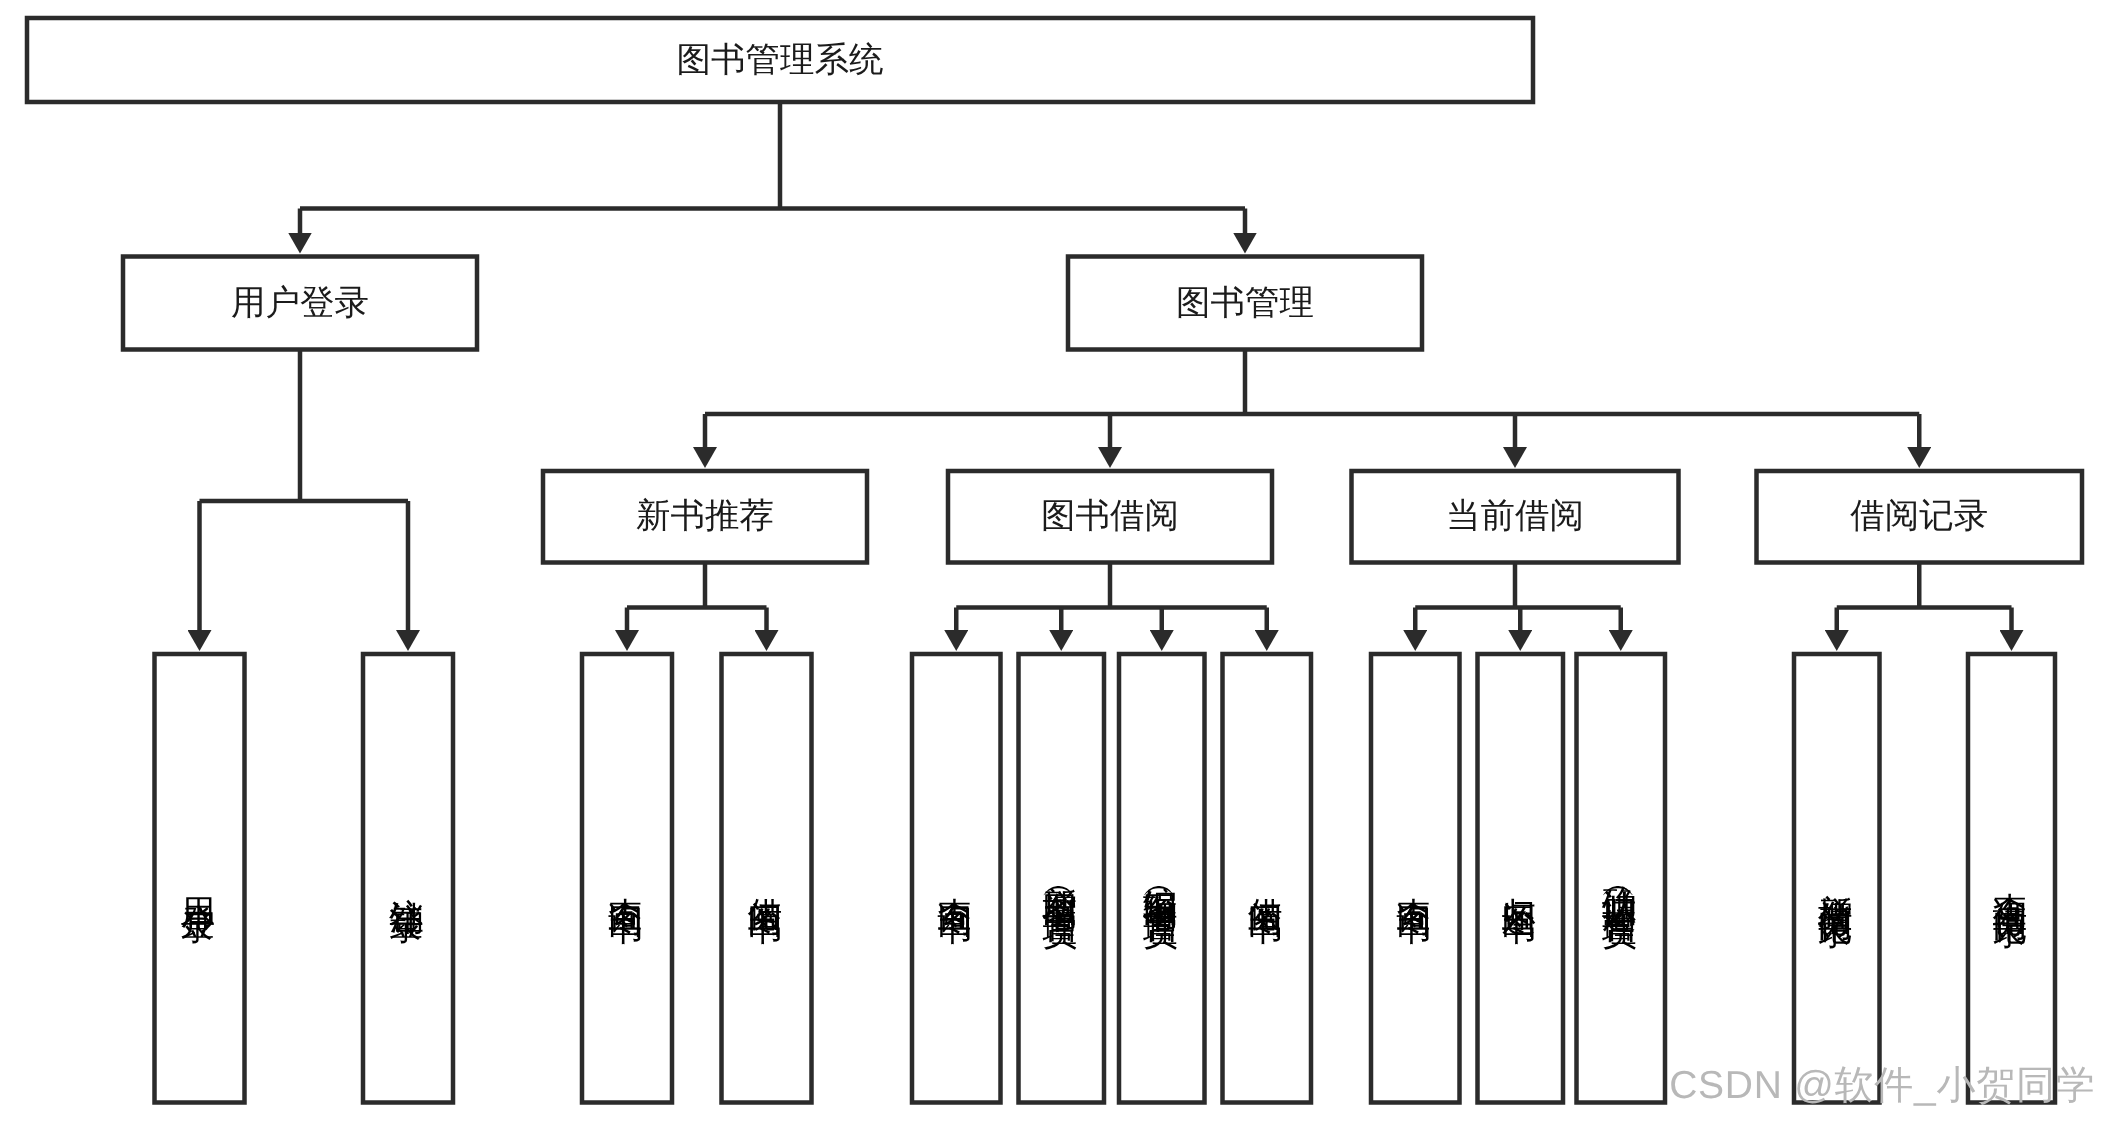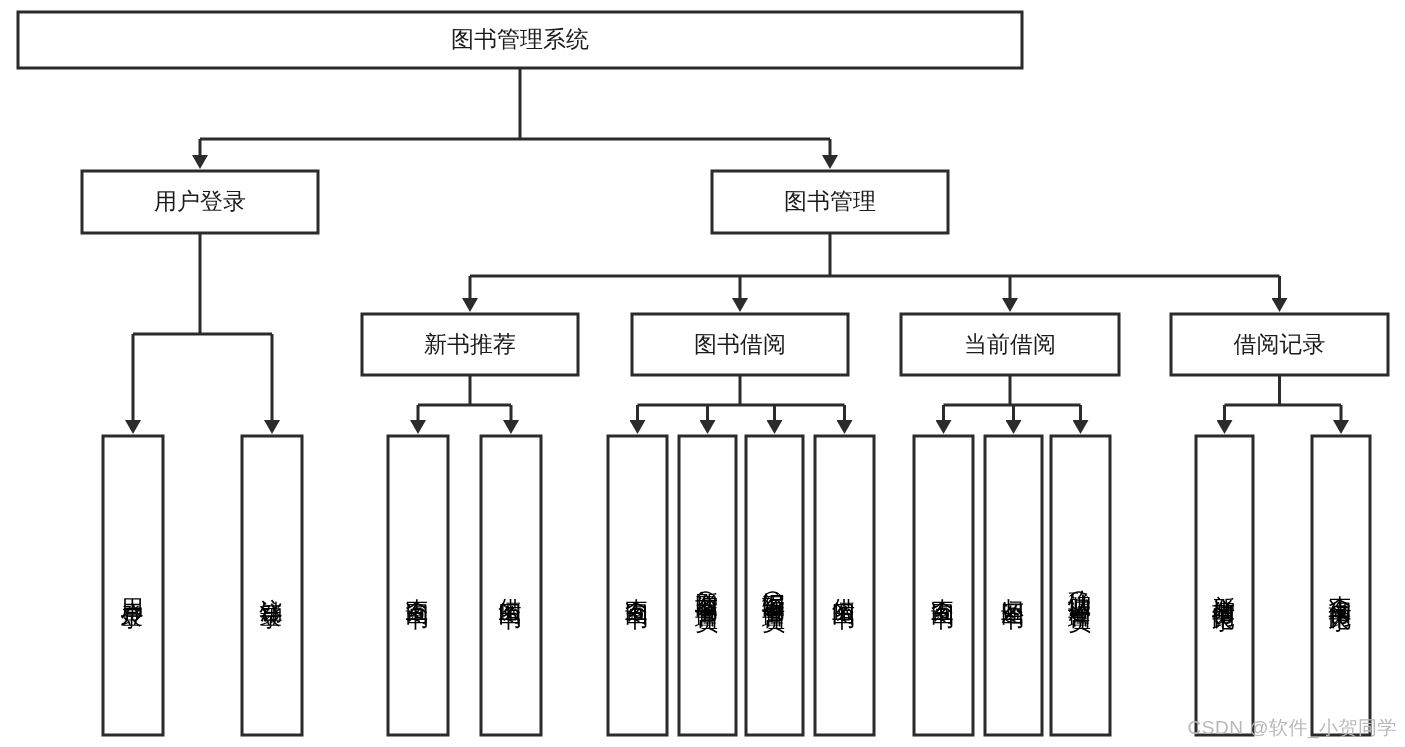--- a/index.html
+++ b/index.html
@@ -51,21 +51,21 @@
   }
   .arrow-head {
     fill: #2b2b2b;
     stroke: none;
   }
   .watermark {
     position: absolute;
     right: 8px;
     bottom: 6px;
     font-family: "Liberation Sans", "DejaVu Sans", sans-serif;
-    font-size: 19px;
+    font-size: 26px;
     color: #b8b8b8;
     letter-spacing: 0.5px;
     user-select: none;
     pointer-events: none;
     text-align: right;
   }
 </style>
 </head>
 <body>
 

